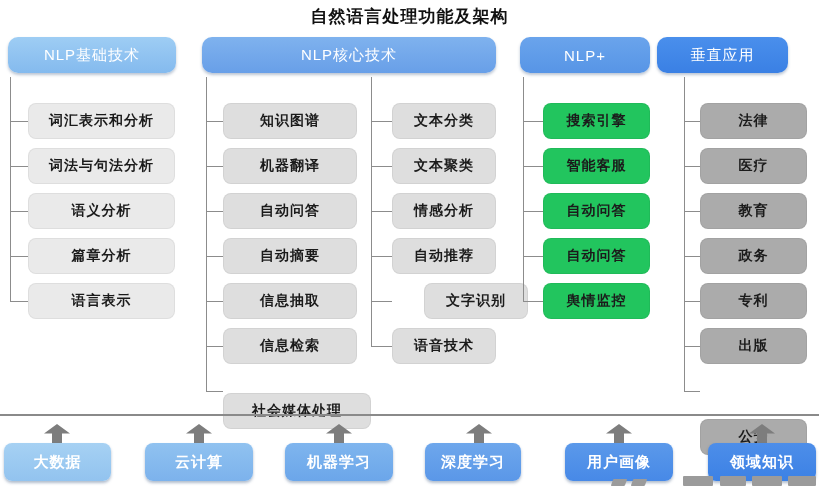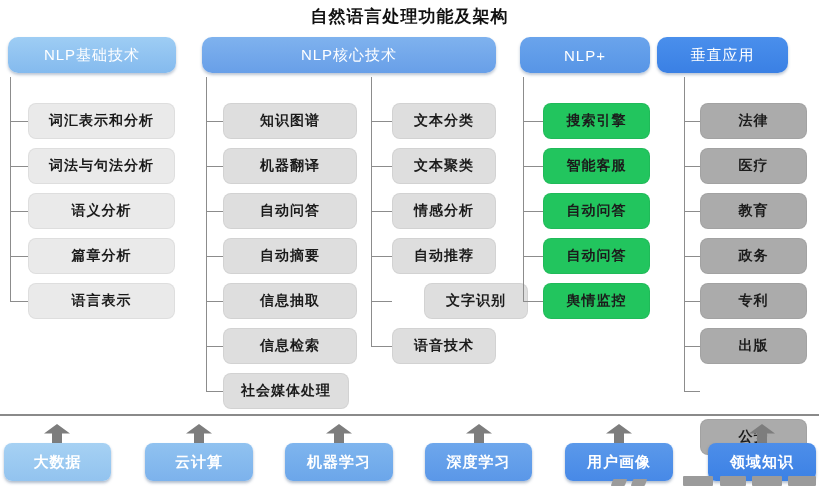--- a/index.html
+++ b/index.html
@@ -77,21 +77,21 @@
   <div class="tick" style="left:206px;top:256px;width:17px;"></div>
   <div class="tick" style="left:206px;top:301px;width:17px;"></div>
   <div class="tick" style="left:206px;top:346px;width:17px;"></div>
   <div class="tick" style="left:206px;top:391px;width:17px;"></div>
   <div class="item gray-core" style="left:223px;top:103px;width:134px;">知识图谱</div>
   <div class="item gray-core" style="left:223px;top:148px;width:134px;">机器翻译</div>
   <div class="item gray-core" style="left:223px;top:193px;width:134px;">自动问答</div>
   <div class="item gray-core" style="left:223px;top:238px;width:134px;text-align:right;">自动摘要</div>
   <div class="item gray-core" style="left:223px;top:283px;width:134px;">信息抽取</div>
   <div class="item gray-core" style="left:223px;top:328px;width:134px;">信息检索</div>
-  <div class="item gray-core" style="left:223px;top:373px;width:126px;">社会媒体处理</div>
+  <div class="item gray-core" style="left:223px;top:393px;width:148px;">社会媒体处理</div>
   <div class="vline" style="left:371px;top:77px;height:269px;"></div>
   <div class="tick" style="left:371px;top:121px;width:21px;"></div>
   <div class="tick" style="left:371px;top:166px;width:21px;"></div>
   <div class="tick" style="left:371px;top:211px;width:21px;"></div>
   <div class="tick" style="left:371px;top:256px;width:21px;"></div>
   <div class="tick" style="left:371px;top:301px;width:21px;"></div>
   <div class="tick" style="left:371px;top:346px;width:21px;"></div>
   <div class="item gray-core" style="left:392px;top:103px;width:104px;">文本分类</div>
   <div class="item gray-core" style="left:392px;top:148px;width:104px;">文本聚类</div>
   <div class="item gray-core" style="left:392px;top:193px;width:104px;">情感分析</div>
@@ -146,21 +146,21 @@
   <svg class="up-arrow" style="left:606px;" viewBox="0 0 26 19">
       <polygon points="13,0 26,9.5 18,9.5 18,19 8,19 8,9.5 0,9.5" fill="#7d7d7d"></polygon>
     </svg>
   <svg class="up-arrow" style="left:749px;" viewBox="0 0 26 19">
       <polygon points="13,0 26,9.5 18,9.5 18,19 8,19 8,9.5 0,9.5" fill="#7d7d7d"></polygon>
     </svg>
 
   <div class="fbox f1" style="left:4px;width:107px;">大数据</div>
   <div class="fbox f2" style="left:145px;width:108px;">云计算</div>
   <div class="fbox f3" style="left:285px;width:108px;">机器学习</div>
-  <div class="fbox f4" style="left:425px;width:107px;">深度学习</div>
+  <div class="fbox f4" style="left:425px;width:96px;">深度学习</div>
   <div class="fbox f5" style="left:565px;width:108px;">用户画像</div>
   <div class="fbox f6" style="left:708px;width:108px;">领域知识</div>
 
   <div class="wm" style="left:612px;top:479px;width:14px;height:7px;transform:skewX(-20deg);"></div>
   <div class="wm" style="left:632px;top:479px;width:14px;height:7px;transform:skewX(-20deg);"></div>
   <div class="wm" style="left:683px;top:476px;width:30px;height:10px;"></div>
   <div class="wm" style="left:720px;top:476px;width:26px;height:10px;"></div>
   <div class="wm" style="left:752px;top:476px;width:30px;height:10px;"></div>
   <div class="wm" style="left:788px;top:476px;width:28px;height:10px;"></div>
 

